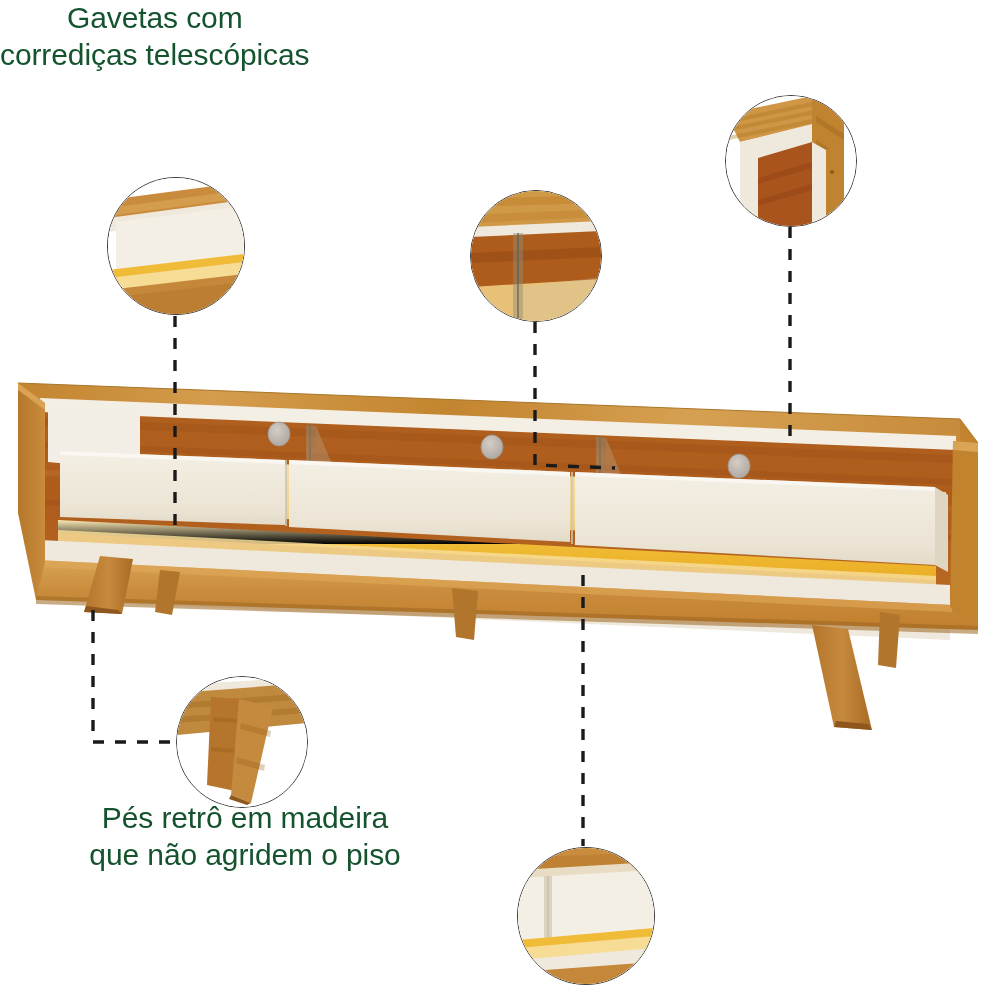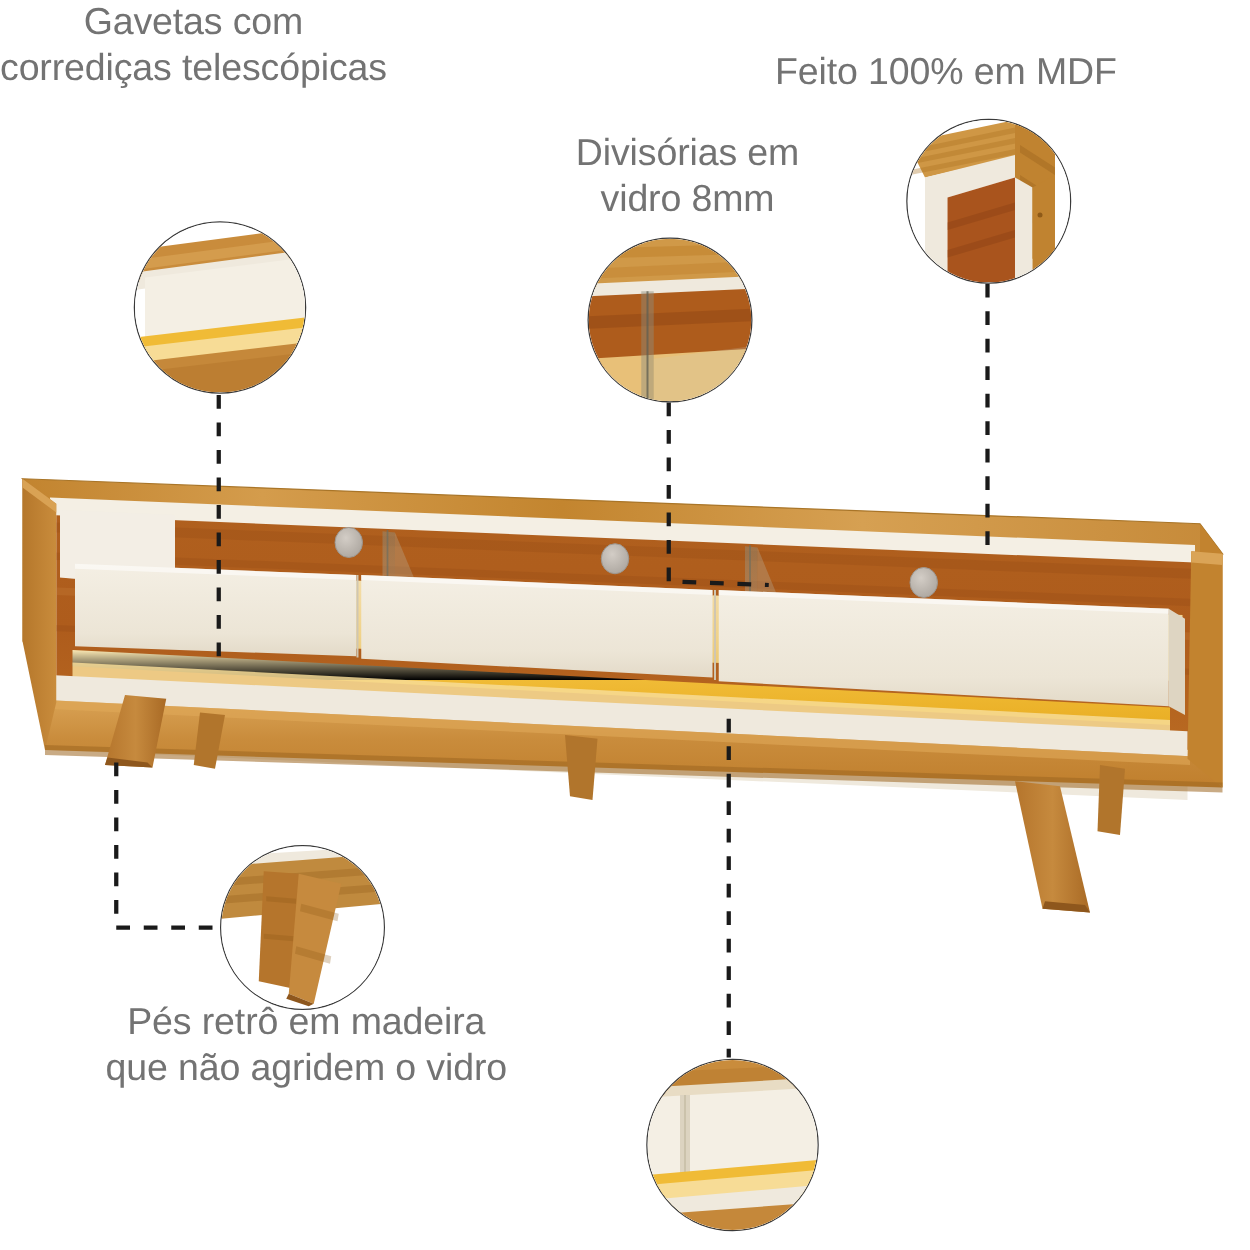--- a/index.html
+++ b/index.html
@@ -10,21 +10,21 @@
   #page {
     position: relative;
     width: 1000px;
     height: 1000px;
     background: #ffffff;
     font-family: "Liberation Sans", sans-serif;
     overflow: hidden;
   }
   .callout-text {
     position: absolute;
-    color: #737373;
+    color: #14532d;
     font-size: 30px;
     line-height: 1.23;
     text-align: center;
     white-space: pre-line;
     letter-spacing: -0.1px;
   }
   #label-led   { left: 0px;   top: 48px;  width: 360px; }
   #label-glass { left: 400px; top: 105px; width: 300px; }
   #label-mdf   { left: 620px; top: 40px;  width: 380px; text-align: left;}
   #label-feet  { left: 30px;  top: 800px; width: 430px; }
@@ -45,27 +45,24 @@
     fill: none;
     stroke-linecap: butt;
   }
 </style>
 </head>
 <body>
 
 <div id="page">
 
 
-  <div class="callout-text" id="label-glass">Divisórias em
-vidro 8mm</div>
-
-  <div class="callout-text" id="label-mdf">Feito 100% em MDF</div>
+
 
   <div class="callout-text" id="label-feet">Pés retrô em madeira
-que não agridem o vidro</div>
+que não agridem o piso</div>
 
   <div class="callout-text" id="label-drawers">Gavetas com
 corrediças telescópicas</div>
 
   <svg class="art" width="1000" height="1000" viewBox="0 0 1000 1000">
     <defs>
       <linearGradient id="gTop" x1="0" y1="0" x2="0" y2="1">
         <stop offset="0" stop-color="#d9a254"></stop>
         <stop offset="0.45" stop-color="#c98c3c"></stop>
         <stop offset="1" stop-color="#c07f2d"></stop>

